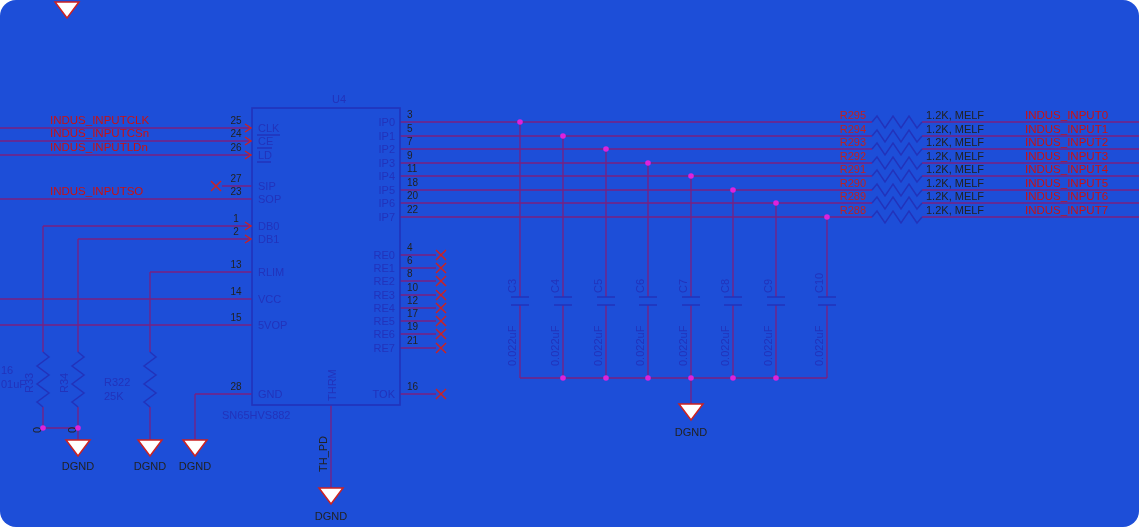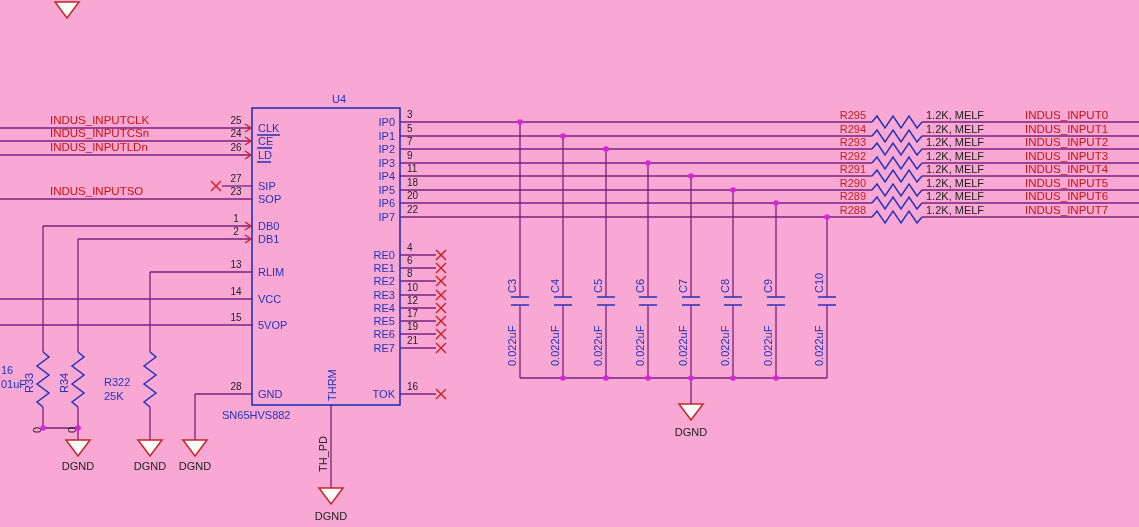--- a/index.html
+++ b/index.html
@@ -1,16 +1,16 @@
 <!DOCTYPE html>
 <html><head>
 <meta charset="utf-8">
 <style>
   html,body{margin:0;padding:0;background:#fff;}
-  #canvas{position:relative;width:1139px;height:527px;background:#f9a8d4;overflow:hidden;}
+  #canvas{position:relative;width:1139px;height:527px;background:#1d4ed8;overflow:hidden;border-radius:16px;}
   svg text{font-family:"Liberation Sans",sans-serif;}
   .wire{stroke:#7a2080;stroke-width:1.3;fill:none;}
   .sym{stroke:#2233bb;stroke-width:1.5;fill:none;}
   .icbox{stroke:#2233bb;stroke-width:1.6;fill:none;}
   .gndsym{stroke:#cc2222;stroke-width:1.5;fill:#fff;}
   .nc{stroke:#cc2222;stroke-width:1.5;}
   .pinarrow{stroke:#cc2222;stroke-width:1.4;fill:none;}
   .dot{fill:#dd22dd;stroke:none;}
   .t-blue{fill:#2233bb;font-size:11px;}
   .t-red{fill:#cc1111;font-size:11.5px;}

